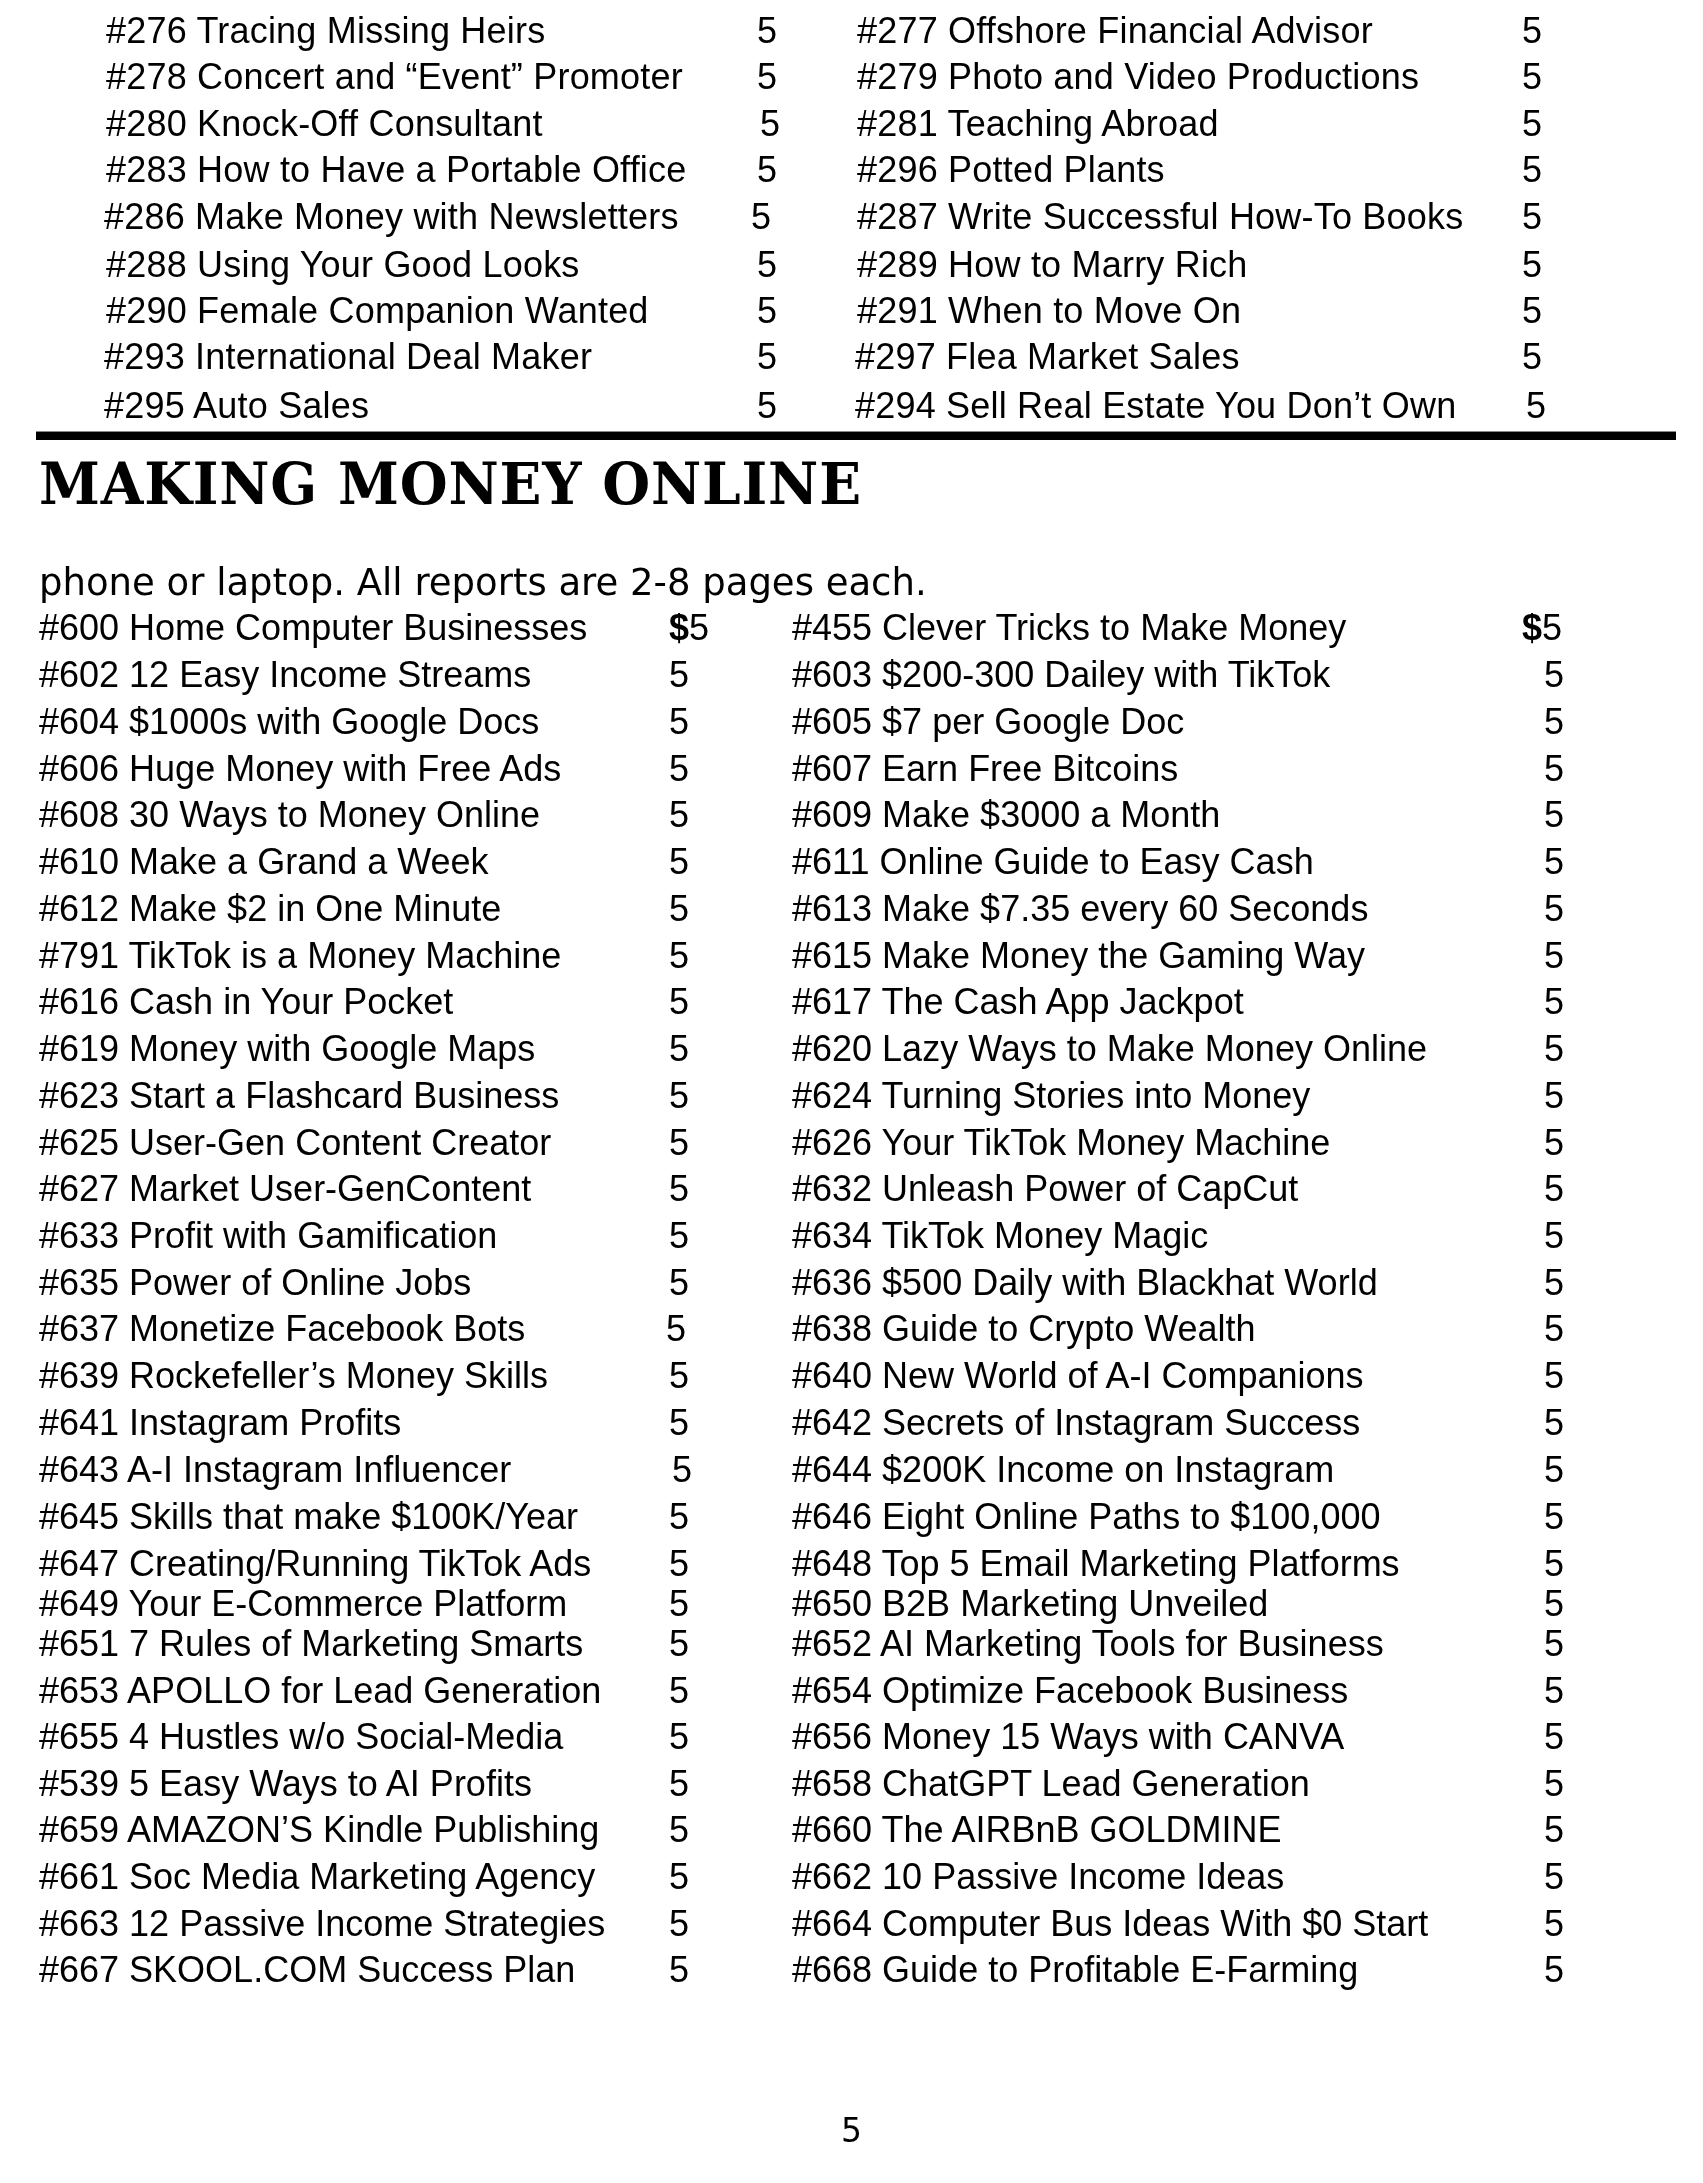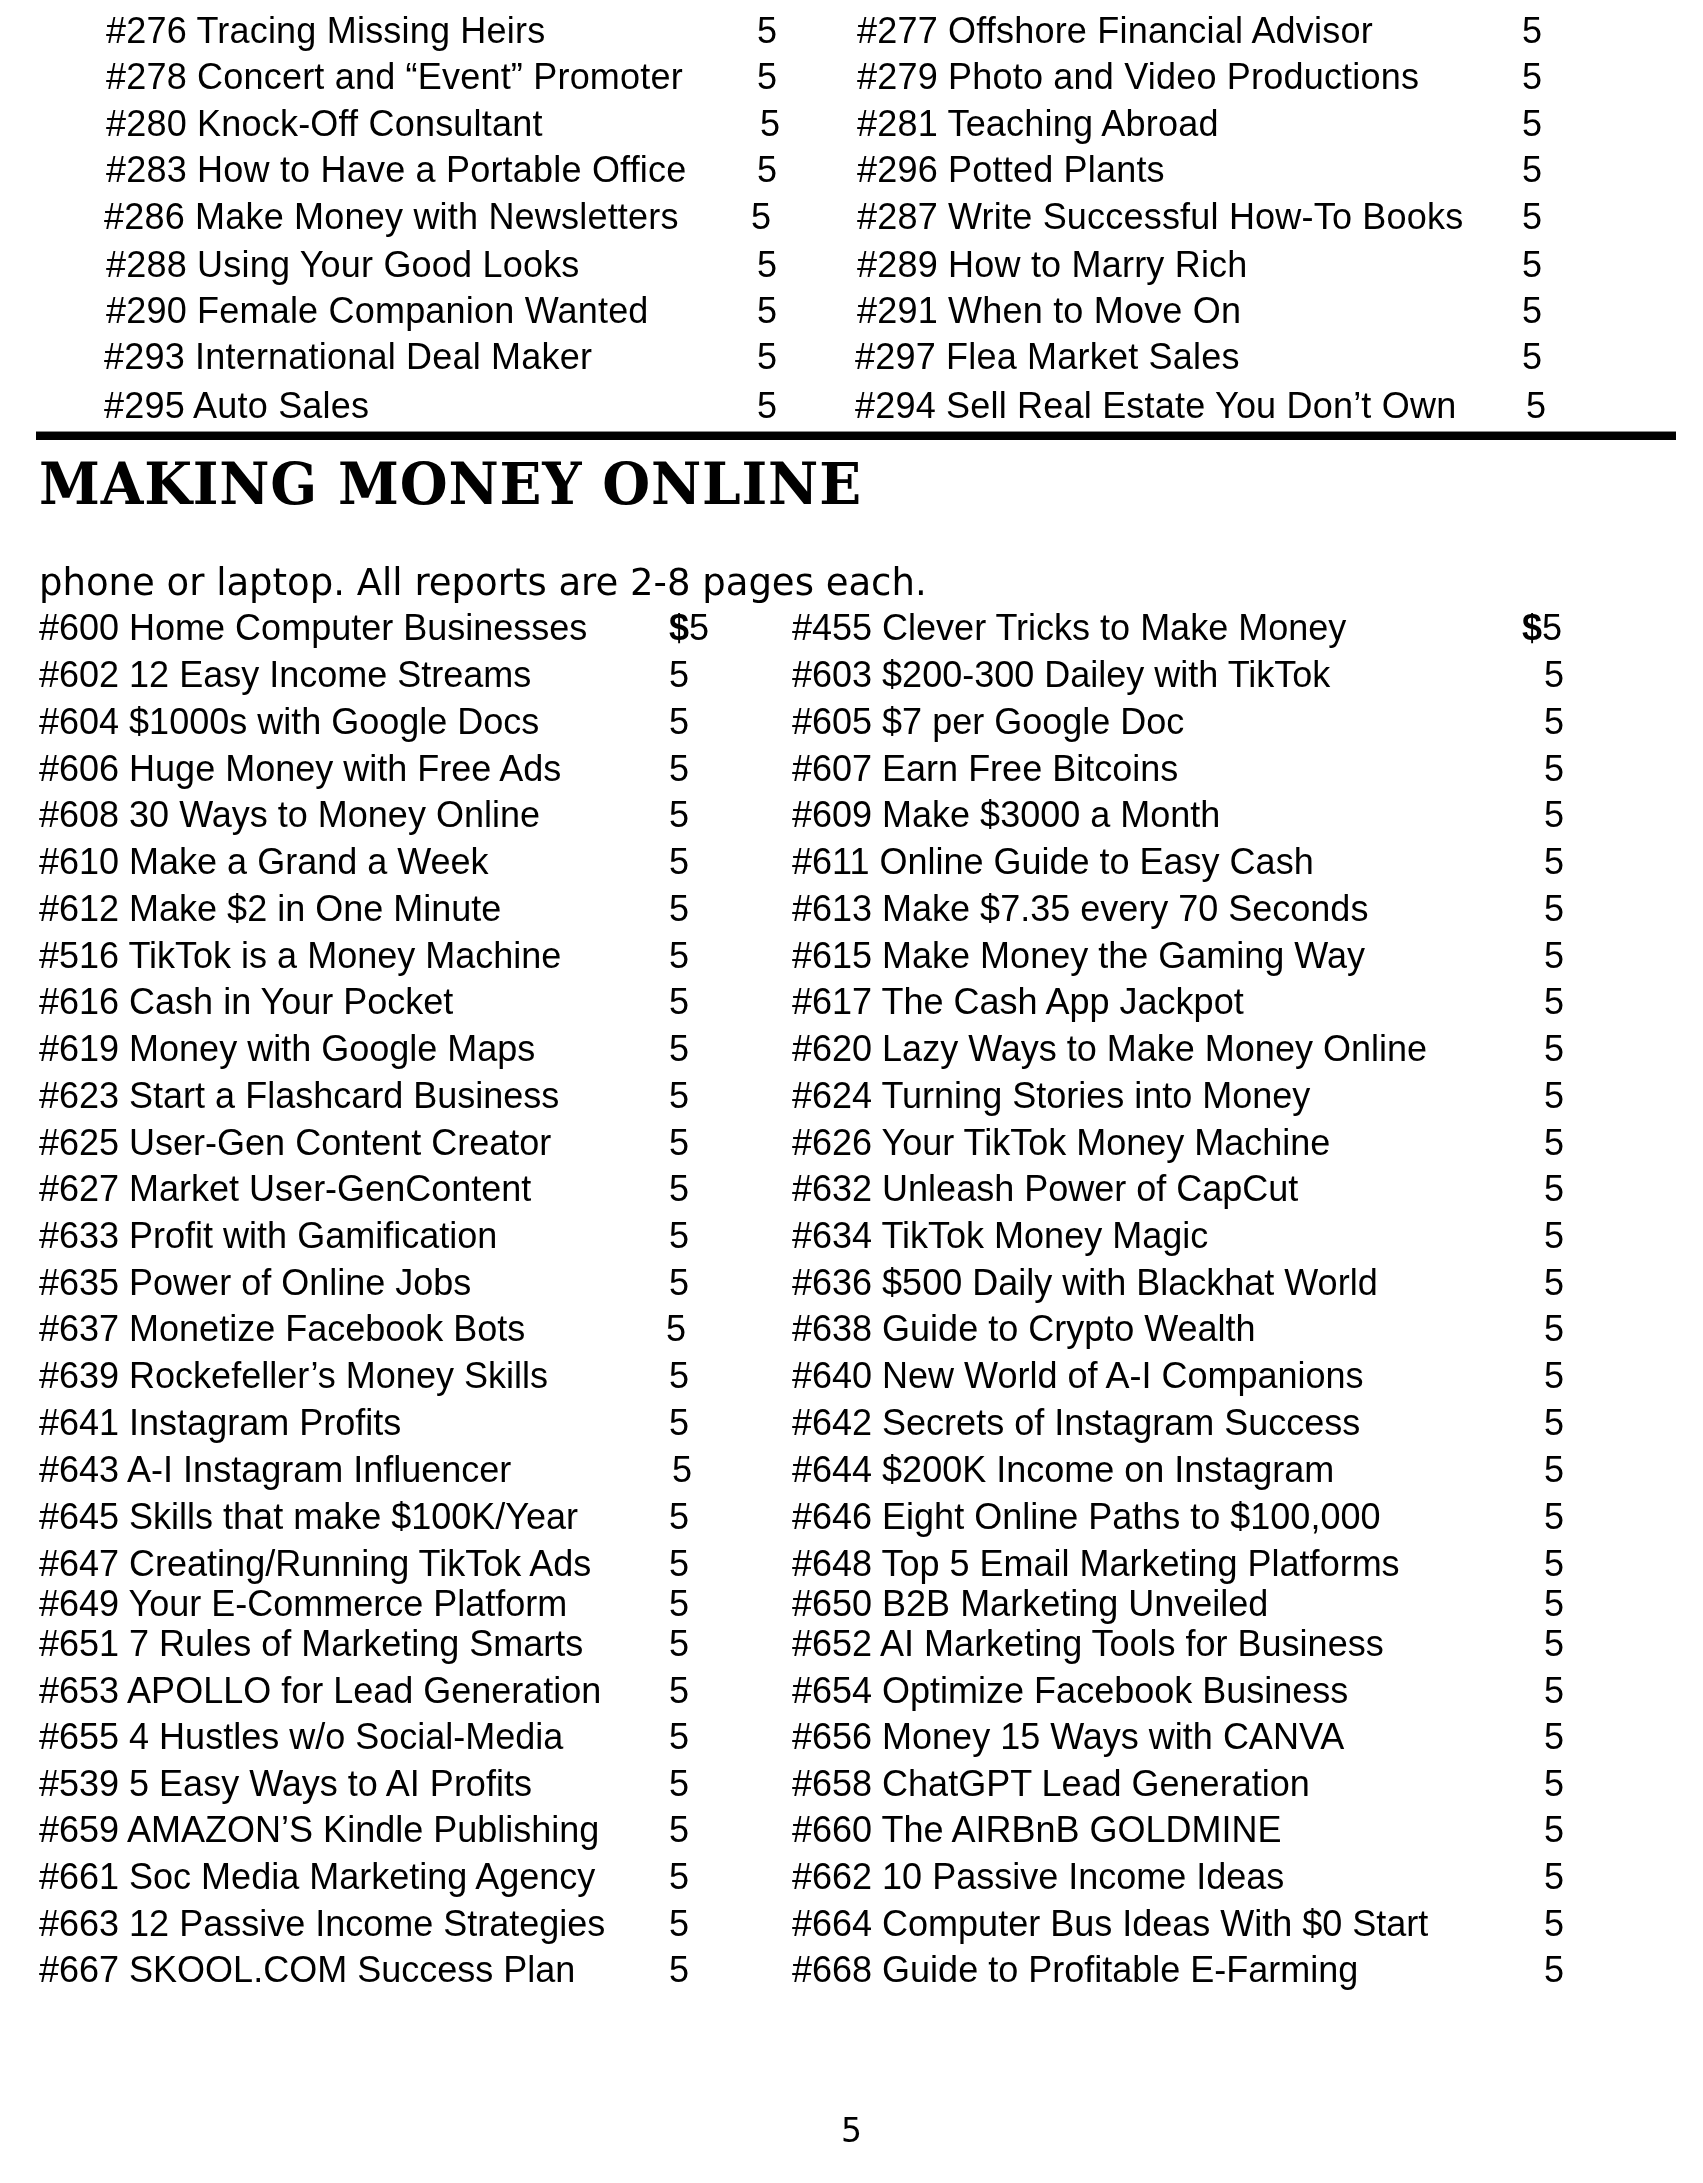--- a/index.html
+++ b/index.html
@@ -156,25 +156,25 @@
       </div>
       <div class="row online-row" style="left: 792px; top: 862px;">
         <span class="item-title title">#611 Online Guide to Easy Cash</span>
         <span class="item-price" style="left: 752px;">5</span>
       </div>
       <div class="row online-row" style="left: 39px; top: 909px;">
         <span class="item-title title">#612 Make $2 in One Minute</span>
         <span class="item-price" style="left: 630px;">5</span>
       </div>
       <div class="row online-row" style="left: 792px; top: 909px;">
-        <span class="item-title title">#613 Make $7.35 every 70 Seconds</span>
+        <span class="item-title title">#613 Make $7.35 every 60 Seconds</span>
         <span class="item-price" style="left: 752px;">5</span>
       </div>
       <div class="row online-row" style="left: 39px; top: 956px;">
-        <span class="item-title title">#516 TikTok is a Money Machine</span>
+        <span class="item-title title">#791 TikTok is a Money Machine</span>
         <span class="item-price" style="left: 630px;">5</span>
       </div>
       <div class="row online-row" style="left: 792px; top: 956px;">
         <span class="item-title title">#615 Make Money the Gaming Way</span>
         <span class="item-price" style="left: 752px;">5</span>
       </div>
       <div class="row online-row" style="left: 39px; top: 1002px;">
         <span class="item-title title">#616 Cash in Your Pocket</span>
         <span class="item-price" style="left: 630px;">5</span>
       </div>

